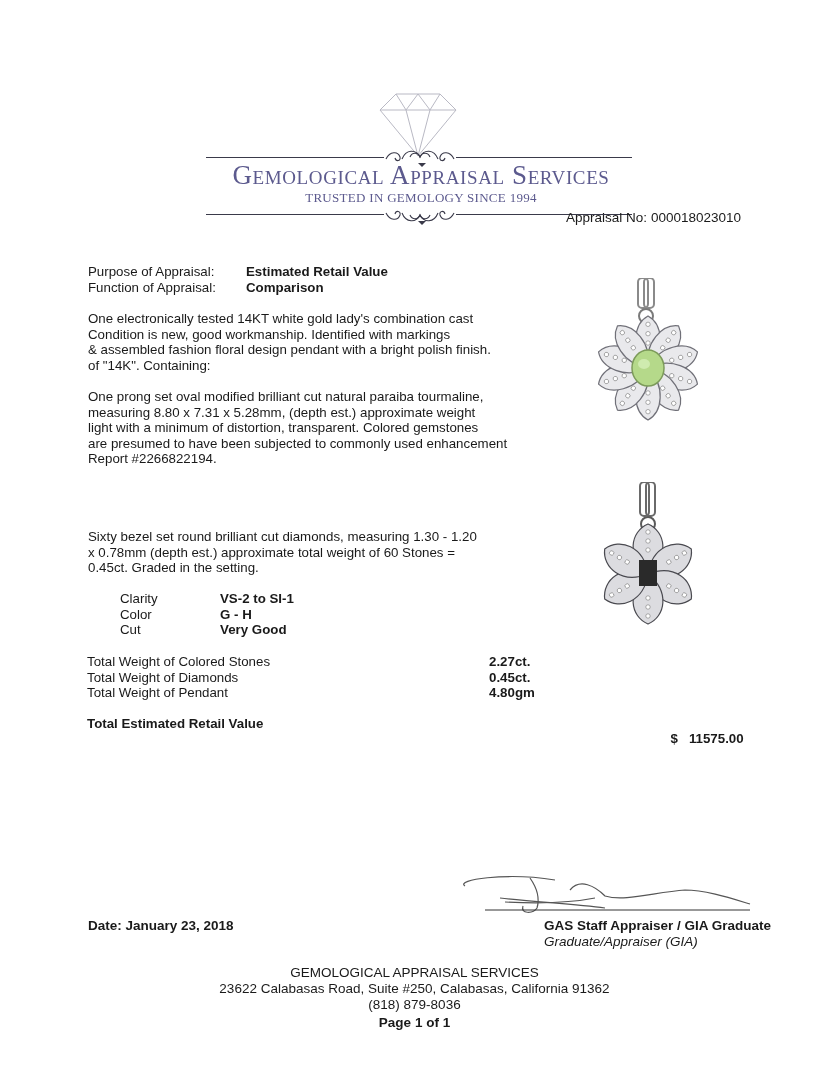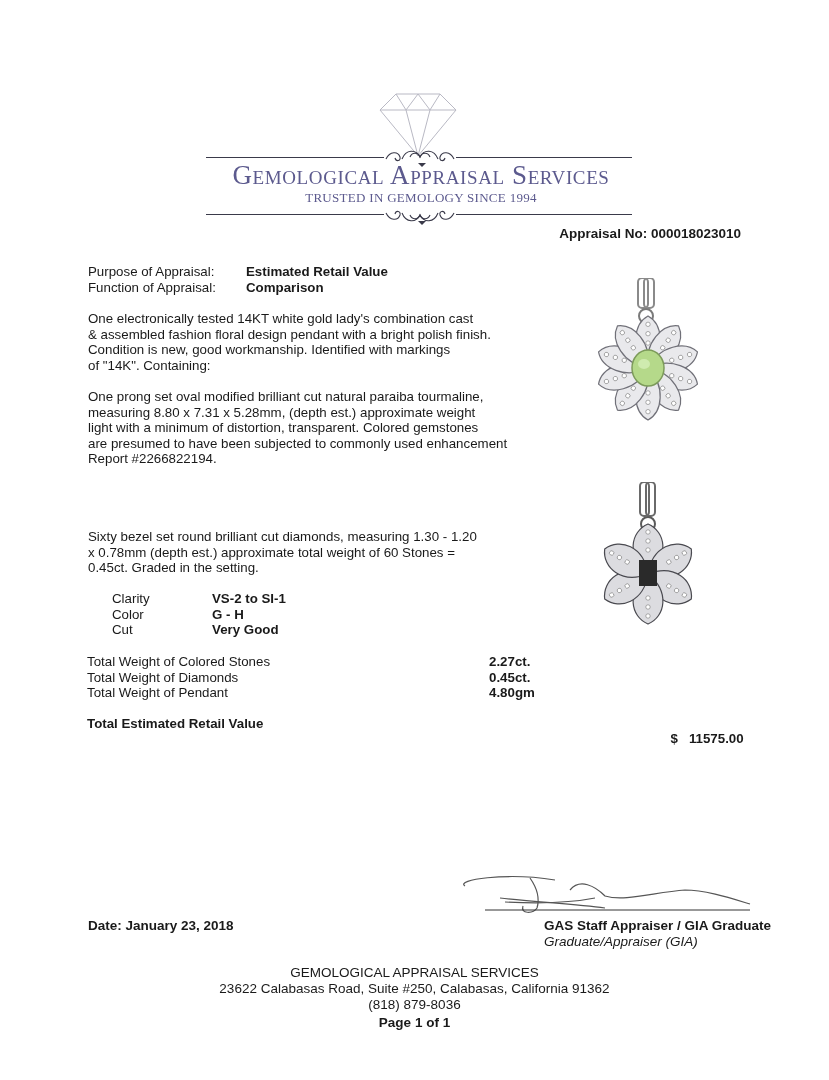--- a/index.html
+++ b/index.html
@@ -10,21 +10,21 @@
   
   #logo-diamond { left: 378px; top: 92px; width: 80px; height: 66px; }
   .rule { position: absolute; height: 1.4px; background: #3a3a4a; }
   #brand-name { left: 206px; top: 160px; width: 430px; text-align: center;
                 font-family: "Liberation Serif", "DejaVu Serif", serif; font-size: 27px;
                 color: #5c5a8e; letter-spacing: 0.6px; font-variant: small-caps; white-space: nowrap; }
   #brand-tag { left: 206px; top: 190px; width: 430px; text-align: center;
                font-family: "Liberation Serif", "DejaVu Serif", serif; font-size: 13px;
                color: #5c5a8e; letter-spacing: 0.3px; white-space: nowrap; }
   .scroll { position: absolute; width: 76px; height: 20px; }
-  #appraisal-no { right: 88px; top: 226px; font-weight: bold; font-size: 13.5px; }
+  #appraisal-no { right: 88px; top: 210px; font-weight: normal; font-size: 13.5px; }
   .line { line-height: 15.6px; white-space: nowrap; }
   .kv-label { display: inline-block; width: 158px; }
   .grade-label { display: inline-block; width: 100px; }
   .totals-row { position: absolute; left: 87px; width: 660px; line-height: 15.6px; }
   .totals-row .val { position: absolute; left: 402px; font-weight: bold; }
   #signature { left: 445px; top: 868px; width: 310px; height: 50px; }
   #footer { left: 0; top: 965px; width: 829px; text-align: center; line-height: 16px; font-size: 13.5px; }
   .pendant { position: absolute; }
 </style>
 </head>
@@ -78,40 +78,40 @@
   <div class="line">
     <span class="kv-label">Purpose of Appraisal:</span><span class="bold">Estimated Retail Value</span>
   </div>
   <div class="line">
     <span class="kv-label">Function of Appraisal:</span><span class="bold">Comparison</span>
   </div>
 </div>
 
 <div class="abs" style="left:88px;top:311px;">
   <div class="line">One electronically tested 14KT white gold lady's combination cast</div>
+  <div class="line">Condition is new, good workmanship.  Identified with markings</div>
   <div class="line">&amp; assembled fashion floral design pendant with a bright polish finish.</div>
-  <div class="line">Condition is new, good workmanship.  Identified with markings</div>
   <div class="line">of "14K".  Containing:</div>
 </div>
 
 <div class="abs" style="left:88px;top:389px;">
   <div class="line">One prong set oval modified brilliant cut natural paraiba tourmaline,</div>
   <div class="line">measuring 8.80 x 7.31 x 5.28mm, (depth est.) approximate weight</div>
   <div class="line">light with a minimum of distortion, transparent. Colored gemstones</div>
   <div class="line">are presumed to have been subjected to commonly used enhancement</div>
   <div class="line">Report #2266822194.</div>
 </div>
 
 <div class="abs" style="left:88px;top:529px;">
   <div class="line">Sixty bezel set round brilliant cut diamonds, measuring 1.30 - 1.20</div>
   <div class="line">x 0.78mm (depth est.) approximate total weight of 60 Stones =</div>
   <div class="line">0.45ct. Graded in the setting.</div>
 </div>
 
-<div class="abs" style="left:112px;top:591px;">
+<div class="abs" style="left:120px;top:591px;">
   <div class="line">
     <span class="grade-label">Clarity</span><span class="bold">VS-2 to SI-1</span>
   </div>
   <div class="line">
     <span class="grade-label">Color</span><span class="bold">G - H</span>
   </div>
   <div class="line">
     <span class="grade-label">Cut</span><span class="bold">Very Good</span>
   </div>
 </div>

